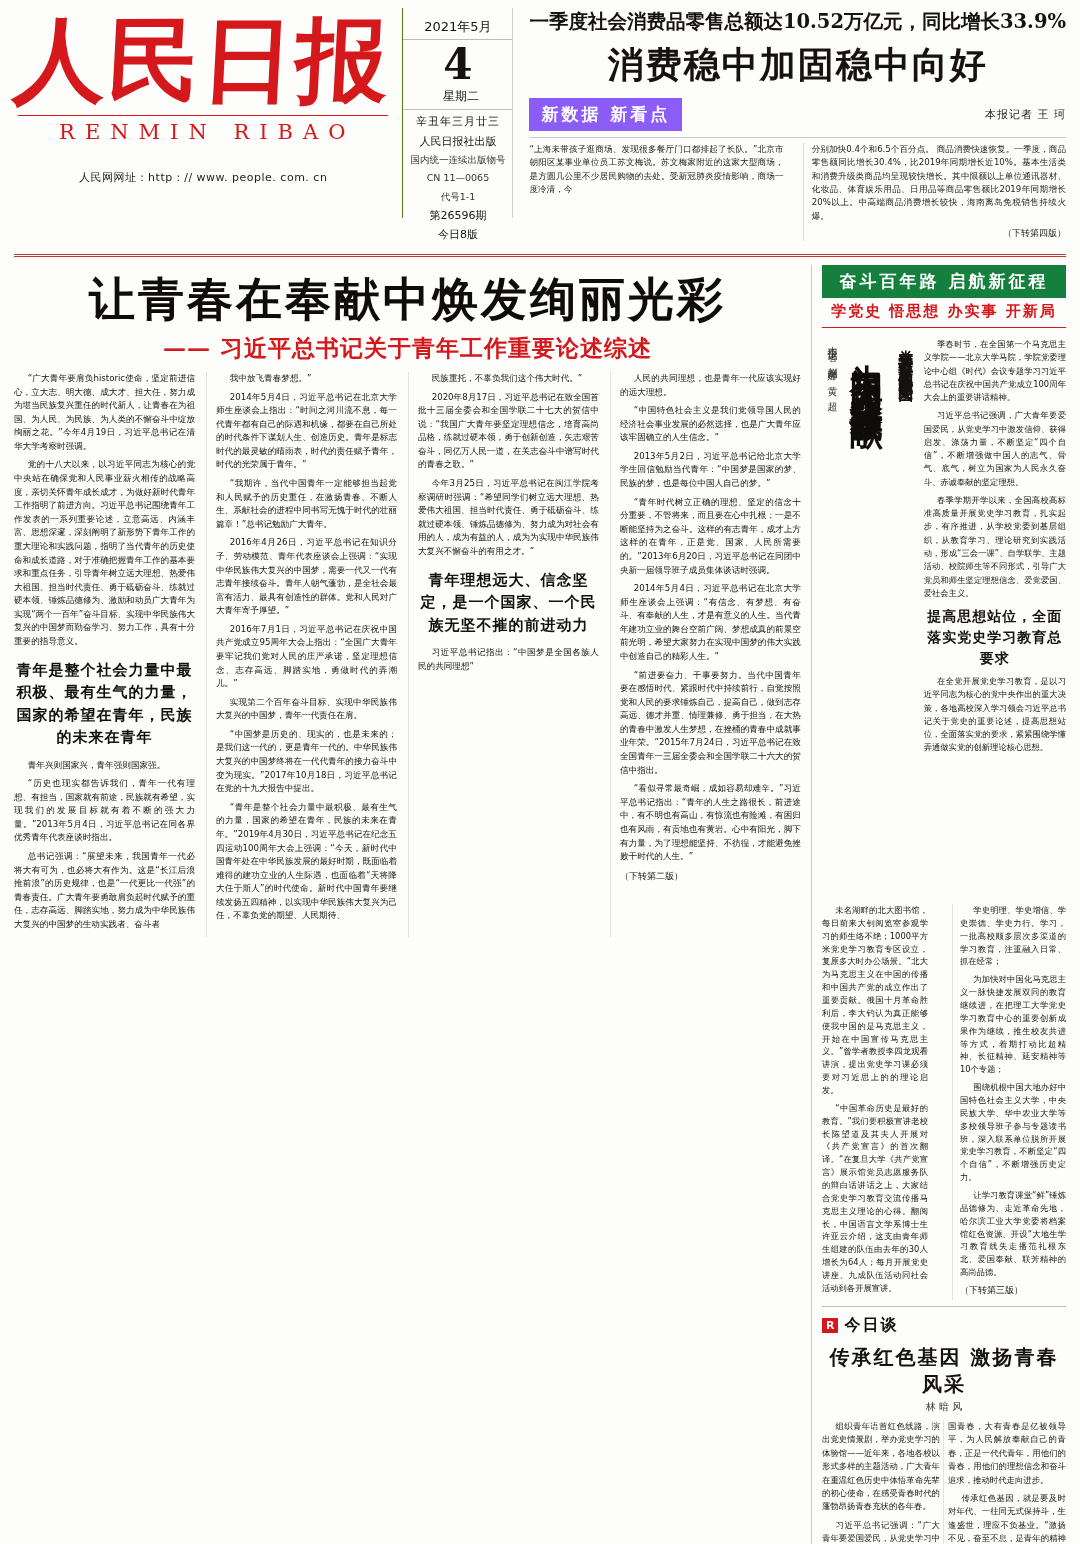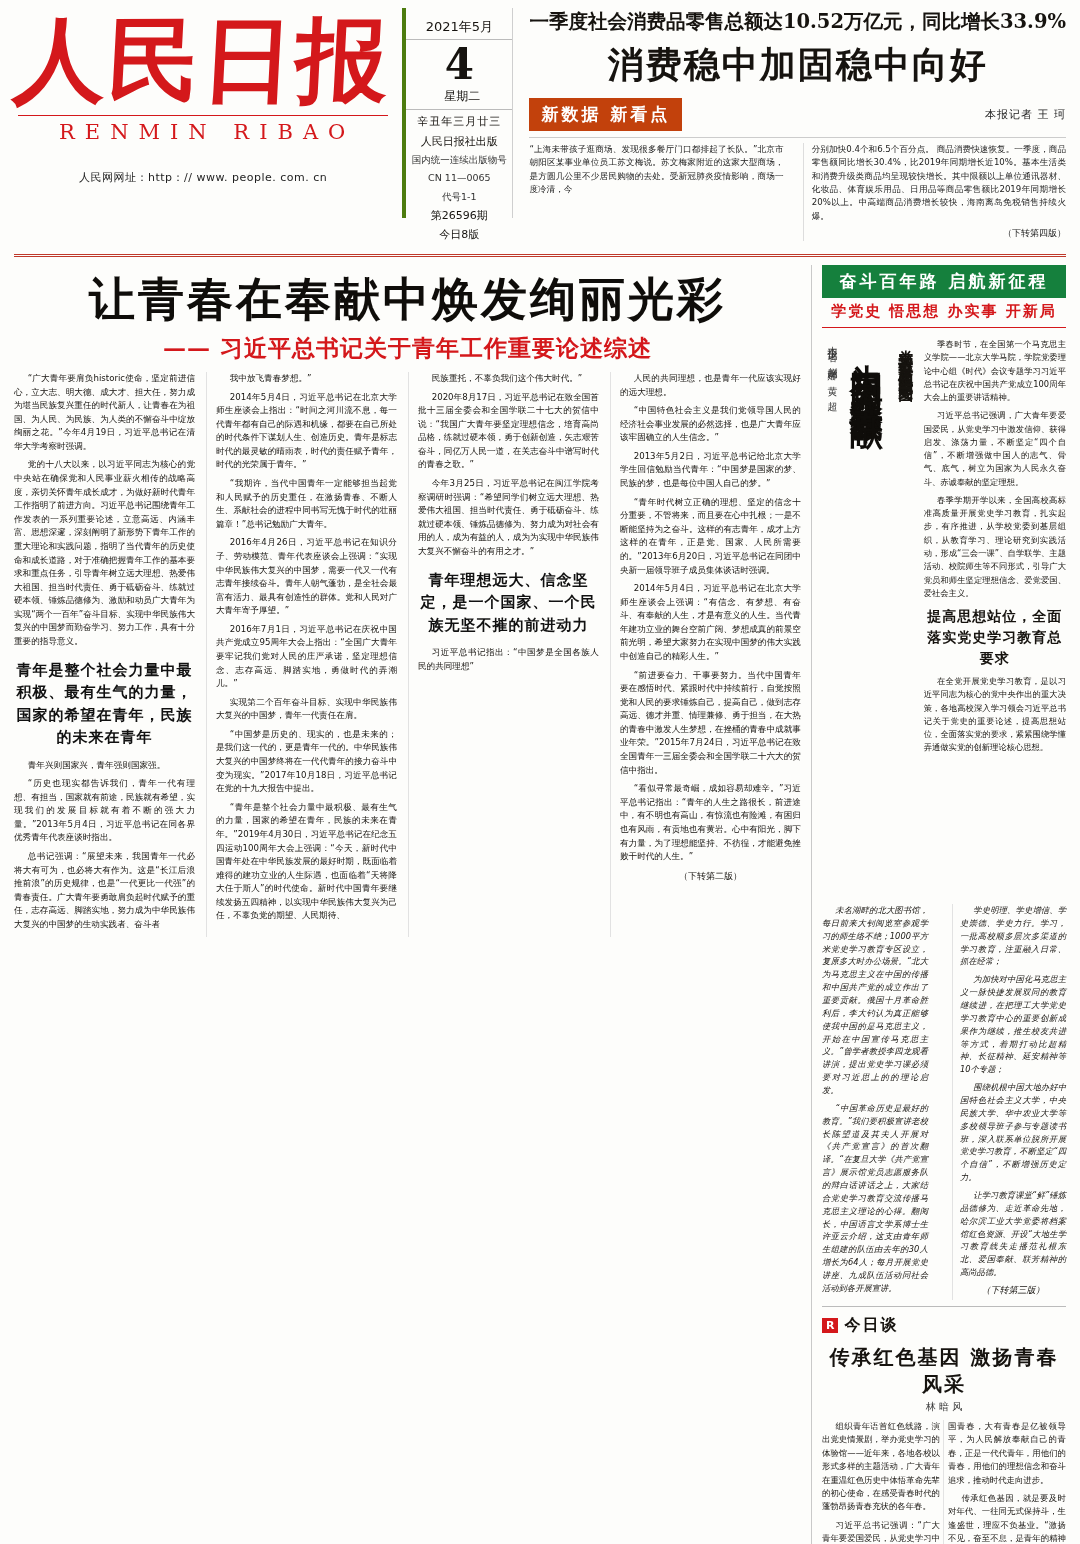--- a/index.html
+++ b/index.html
@@ -30,21 +30,21 @@
   .logo-pinyin {
     color:#d4181b; font-size: 21px; letter-spacing: 10px;
     font-family:"DejaVu Serif", serif; text-align:center; margin-top: 2px;
     padding-left: 8px;
   }
   .logo-rule { border-top:1px solid #d4181b; margin: 6px 4px 4px 4px; }
   .logo-url { font-size:11px; text-align:center; color:#222; letter-spacing:0.5px; }
 
   .date-col {
     width: 120px; text-align:center; padding-top: 10px;
-    border-left:4px solid #4d7c0f; border-right:1px solid #cfcfcf;
+    border-left:1px solid #4d7c0f; border-right:1px solid #cfcfcf;
     margin: 0 10px; height: 210px;
   }
   .date-col .ym { font-size: 13px; border-bottom:1px solid #bbb; padding-bottom:3px; }
   .date-col .dd { font-size: 42px; font-weight:bold; line-height:1.1; margin-top:2px;
      font-family:"DejaVu Serif",serif; }
   .date-col .wk { font-size: 12px; margin-bottom:4px;padding-left:6px; }
   .date-col .lunar { font-size: 11px; border-top:1px solid #bbb; padding-top:4px; letter-spacing:1px;}
   .date-col .pub { font-size: 11px; margin-top:5px; }
   .date-col .small { font-size: 9.5px; line-height:1.5; color:#333; margin-top:4px; }
   .date-col .issue { font-size: 11px; margin-top:4px; }
@@ -53,21 +53,21 @@
   .tr-kicker {
     font-family:"DejaVu Serif", serif; font-weight:bold; font-size: 19.5px;
     letter-spacing:0px; white-space:nowrap;
   }
   .tr-head {
     font-family:"DejaVu Serif", serif; font-weight:bold; font-size: 36px;
     text-align:center; margin: 6px 0 8px 0; letter-spacing: 2px;
   }
   .tr-bar { display:flex; align-items:center; gap:10px; margin-bottom:6px; }
   .redbox {
-    background:#c2410c; color:#fff; font-weight:bold; font-size:17px;
+    background:#8b5cf6; color:#fff; font-weight:bold; font-size:17px;
     padding:5px 12px; letter-spacing:3px;
     font-family:"DejaVu Serif",serif;
   }
   .byline-r { font-size:11px; color:#222; margin-left:auto; letter-spacing:1px;}
   .tr-cols { display:flex; gap:19px; border-top:1px solid #ccc; padding-top:5px;}
   .tr-col { flex:1; font-size:8.6px; line-height:1.55; text-align:justify; color:#1b1b1b; }
   .tr-col.bd { border-left:1px solid #ddd; padding-left:8px; }
   .cont-note { text-align:right; font-size:9px; margin-top:4px; }
 
   hr.thick { border:none; border-top:3px double #c0392b; margin: 6px 0 8px 0; }
@@ -91,41 +91,41 @@
   .lead-cols { display:flex; gap:11px; }
   .lead-col { flex:1; font-size:8.6px; line-height:1.58; text-align:justify; }
   .lead-col + .lead-col { border-left:1px solid #e2e2e2; padding-left:9px; }
   .lead-col p { margin:0 0 5px 0; text-indent: 1.6em; }
 
   .pull {
     font-family:"DejaVu Serif",serif; font-weight:bold; font-size: 15px;
     line-height:1.5; letter-spacing:1px; text-align:center;
     margin: 10px 2px; color:#111;
   }
-  .center-note { text-align:center; font-size:9px; margin-top:4px; }
+  .center-note { text-align:left; font-size:9px; margin-top:4px; }
 
   
   .r-banner {
     background:#15803d; color:#fff; text-align:center; font-weight:bold;
     font-family:"DejaVu Serif",serif; font-size:17px; padding:5px 0; letter-spacing:3px;
   }
   .r-banner2 {
     color:#d4181b; text-align:center; font-weight:bold;
     font-family:"DejaVu Serif",serif; font-size:15px; padding:4px 0 6px 0; letter-spacing:2px;
     border-bottom:1px solid #d4181b;
   }
   .vert-wrap { display:flex; justify-content:flex-start; gap:4px; margin-top:10px; height:560px; }
   .v-text {
     writing-mode: vertical-rl; text-orientation: upright;
     font-family:"DejaVu Serif",serif; letter-spacing:2px;
   }
   .v-title { font-size:33px; font-weight:bold; letter-spacing:4px; line-height:1.25; color:#0f0d0a;}
   .v-kicker { font-size:15px; font-weight:bold; line-height:1.9; letter-spacing:2px;}
   .v-byline { font-size:10px; line-height:2; color:#333; }
-  .r-cols { display:flex; gap:24px; margin-top:6px;font-style:italic; }
+  .r-cols { display:flex; gap:24px; margin-top:6px; }
   .r-col { flex:1; font-size:8.3px; line-height:1.55; text-align:justify; }
   .r-col + .r-col { border-left:1px solid #e2e2e2; padding-left:7px; }
   .r-col p { margin:0 0 5px 0; text-indent:1.6em; }
   .r-sub {
     font-family:"DejaVu Serif",serif; font-weight:bold; font-size:14px;
     text-align:center; line-height:1.5; margin:6px 0; letter-spacing:1px;
   }
 
   
   .talk-head { display:flex; align-items:center; gap:6px; margin-top:8px; }

